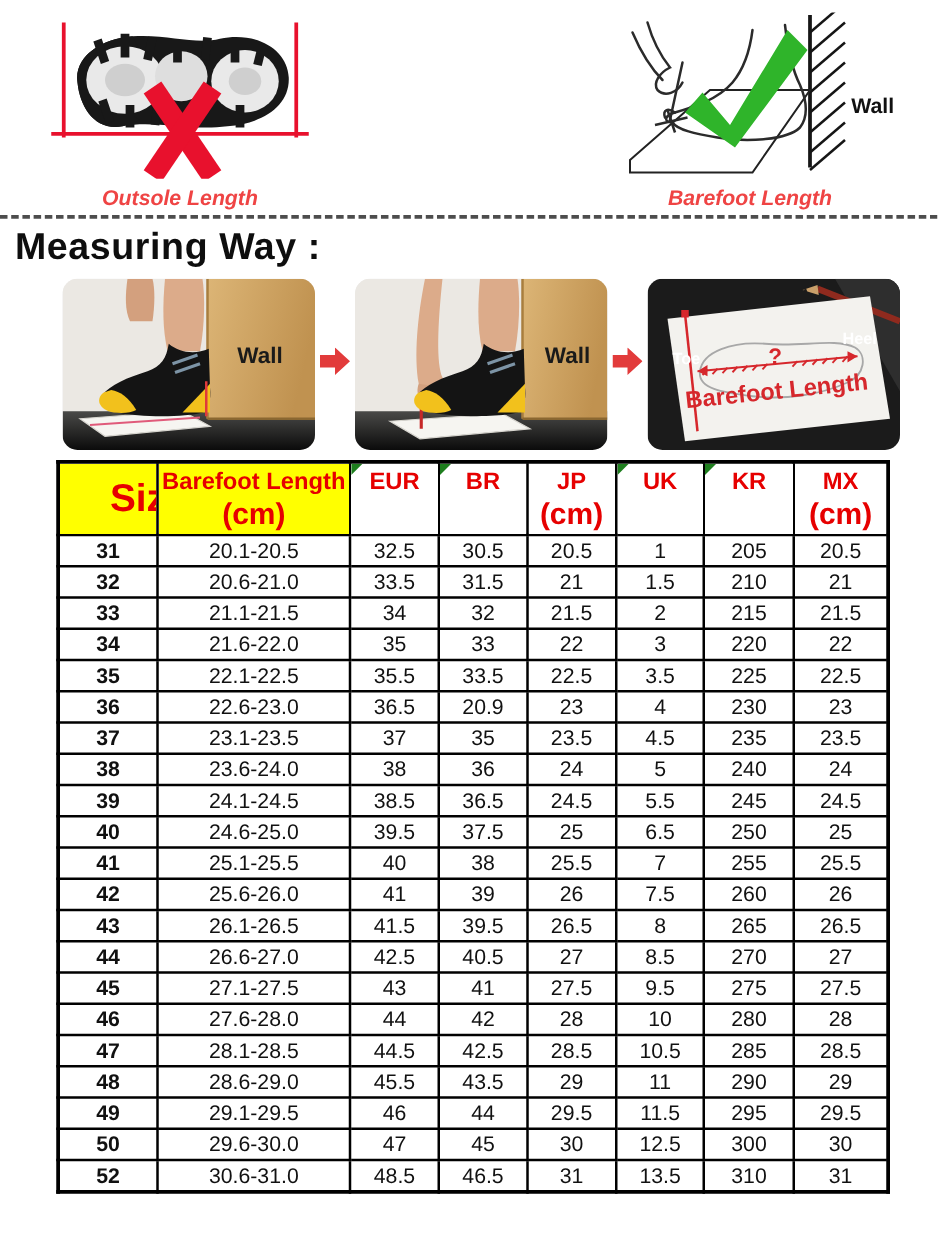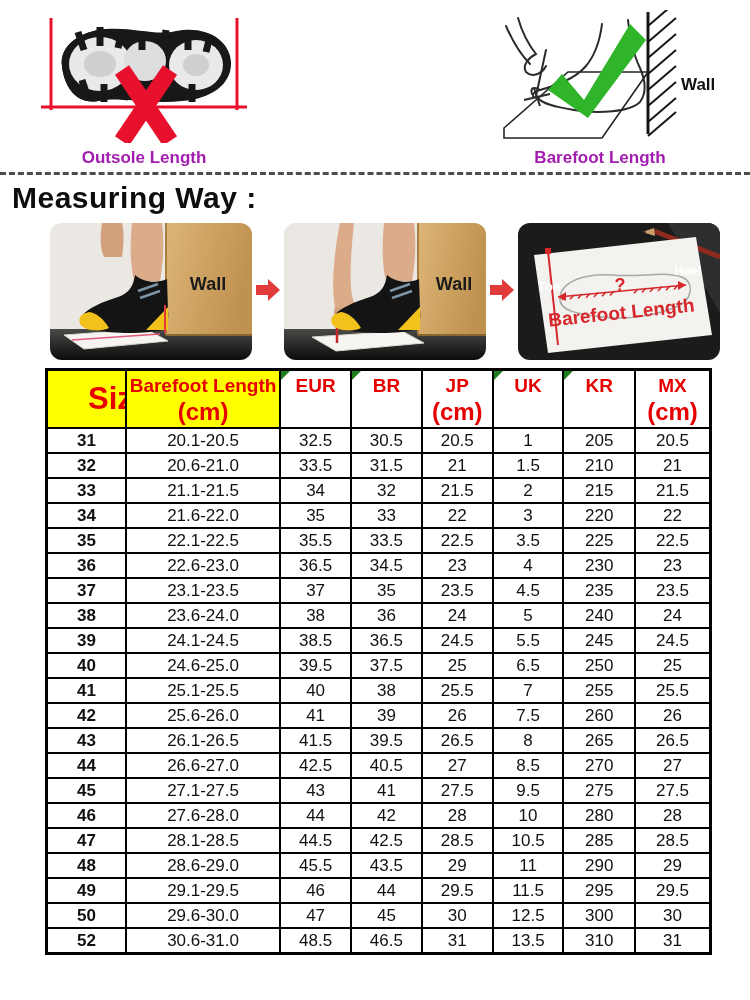--- a/index.html
+++ b/index.html
@@ -1,20 +1,20 @@
 <!DOCTYPE html>
 <html style="--red-text: #e60000; --yellow-bg: #ffff00; --corner-green: #1e7e1e; --mark-red: #e8112d; --check-green: #2fb42a; --arrow-red: #e23b3b; --divider: #4d4d4d; --border-black: #000000;"><head>
 <meta charset="utf-8">
 <style>
   html,body{margin:0;padding:0;width:750px;height:1000px;background:#fff;
     font-family:"Liberation Sans",sans-serif;overflow:hidden;}
   .guide-row{display:flex;justify-content:space-between;align-items:flex-start;
     padding:10px 28px 0 38px;height:160px;box-sizing:border-box;}
   .figure{text-align:center;}
-  .figure-label{font-weight:bold;font-size:17px;color:#a21caf;margin-top:1px;}
+  .figure-label{font-weight:bold;font-size:17px;color:#ef4444;margin-top:1px;font-style:italic;}
   .divider{border-top:3px dashed var(--divider,#4d4d4d);margin-top:12px;}
   .heading{font-size:30px;font-weight:bold;color:#0e0e0e;padding:6px 0 0 12px;letter-spacing:.5px;}
   .photos-row{display:flex;align-items:center;padding:8px 24px 0 50px;}
   .photo{width:202px;height:137px;border-radius:12px;overflow:hidden;flex:none;background:#eee;}
   .arrow-wrap{flex:none;padding:0 4px;}
   .size-table{border-collapse:collapse;table-layout:fixed;width:667px;
     margin:8px 38px 0 45px;border:3px solid var(--border-black,#000);}
   .size-table th,.size-table td{border:2px solid var(--border-black,#000);
     text-align:center;padding:0;overflow:hidden;}
   .size-table th{vertical-align:top;padding-top:4px;height:49px;position:relative;
@@ -308,21 +308,21 @@
         <td>33.5</td>
         <td>22.5</td>
         <td>3.5</td>
         <td>225</td>
         <td>22.5</td>
       </tr>
       <tr>
         <td>36</td>
         <td>22.6-23.0</td>
         <td>36.5</td>
-        <td>34.5</td>
+        <td>20.9</td>
         <td>23</td>
         <td>4</td>
         <td>230</td>
         <td>23</td>
       </tr>
       <tr>
         <td>37</td>
         <td>23.1-23.5</td>
         <td>37</td>
         <td>35</td>

